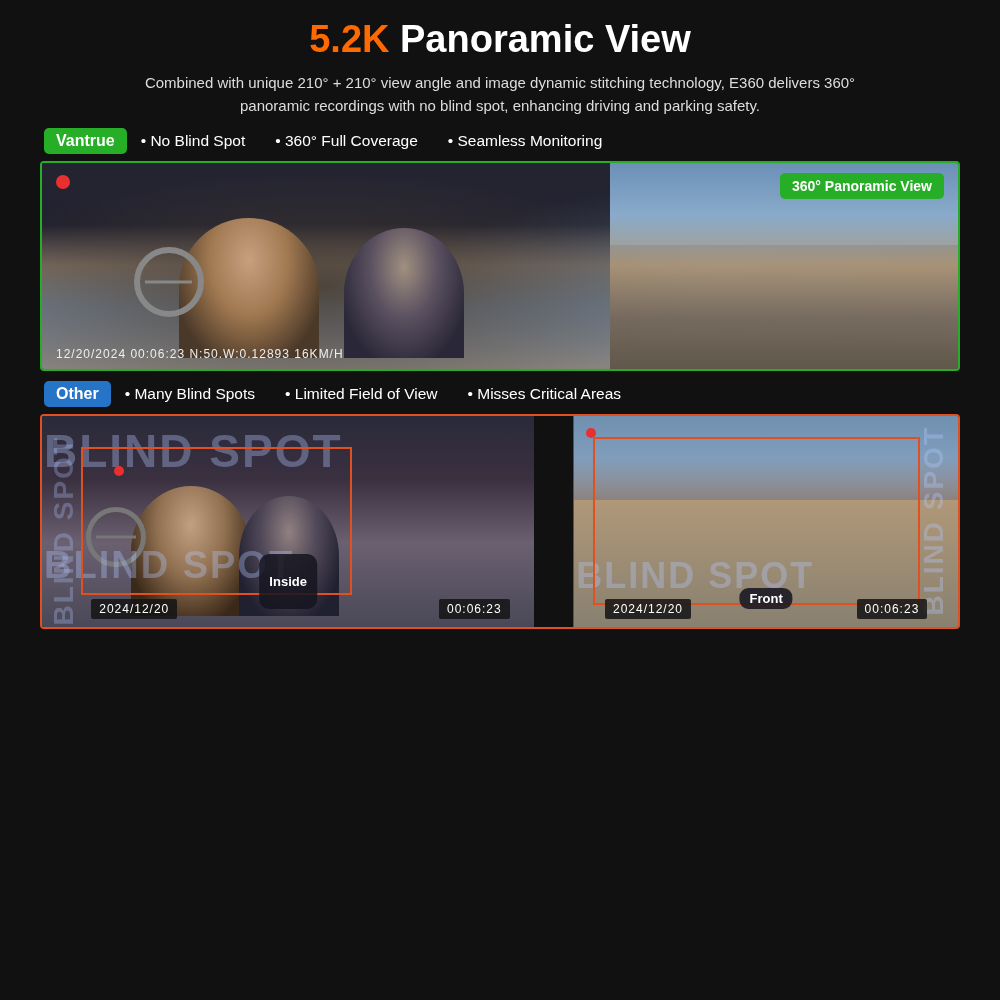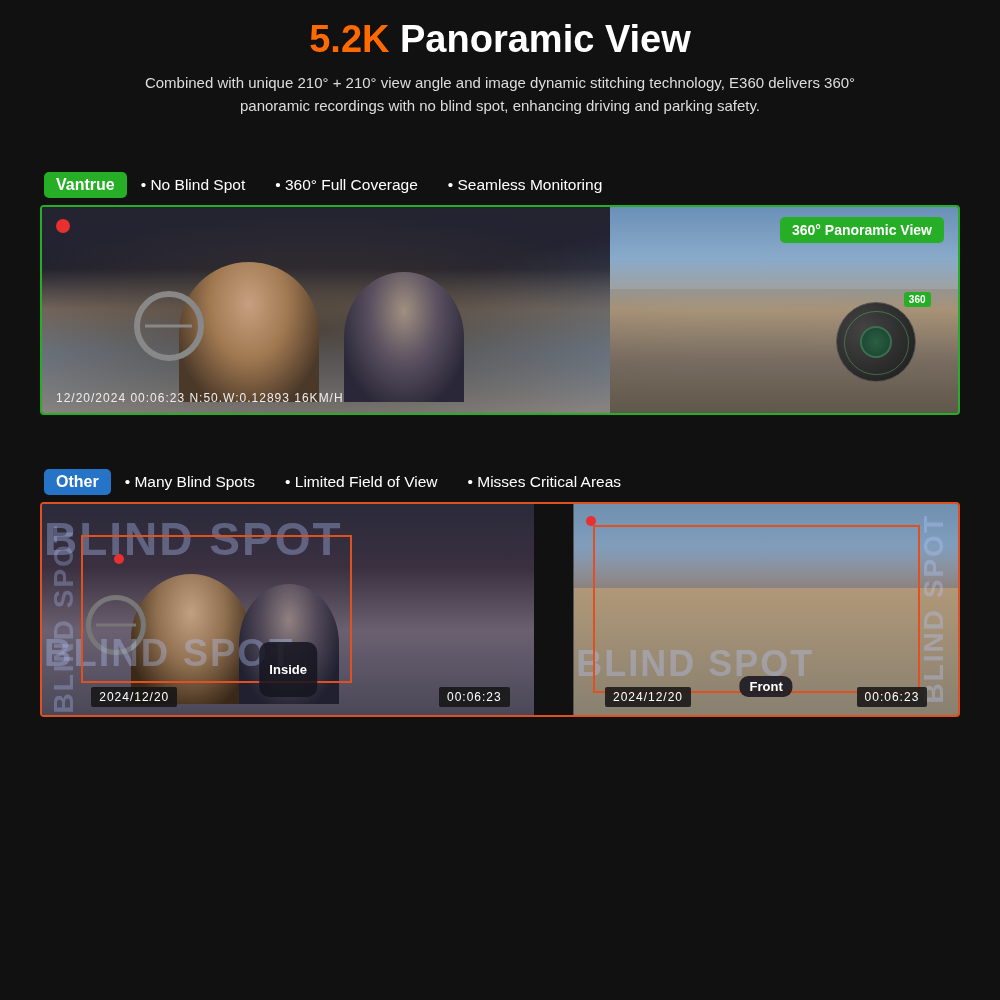--- a/index.html
+++ b/index.html
@@ -42,21 +42,20 @@
     }
 
     
     .feature-row {
       width: 100%;
       display: flex;
       align-items: center;
       gap: 14px;
       margin-bottom: 7px;
       padding: 0 4px;
-      margin-top: 44px;
     }
     .brand-badge {
       border-radius: 5px;
       padding: 4px 12px;
       font-weight: bold;
       font-size: 16px;
       white-space: nowrap;
     }
     .brand-badge.vantrue {
       background: #27ae27;
@@ -472,24 +471,20 @@
       <div class="steering"></div>
 
       <div class="outside-sky"></div>
       <div class="outside-right"></div>
     </div>
 
     <div class="rec-dot"></div>
 
     <div class="badge-360">360° Panoramic View</div>
 
-    <div class="camera-device">
-      <span class="cam-label">360</span>
-      <div class="camera-sphere"></div>
-    </div>
 
     <div class="timestamp">12/20/2024    00:06:23    N:50.W:0.12893    16KM/H</div>
   </div>
 
   <div class="feature-row">
     <span class="brand-badge other">Other</span>
     <div class="feature-list">
       <span class="feature-item">• Many Blind Spots</span>
       <span class="feature-item">• Limited Field of View</span>
       <span class="feature-item">• Misses Critical Areas</span>

